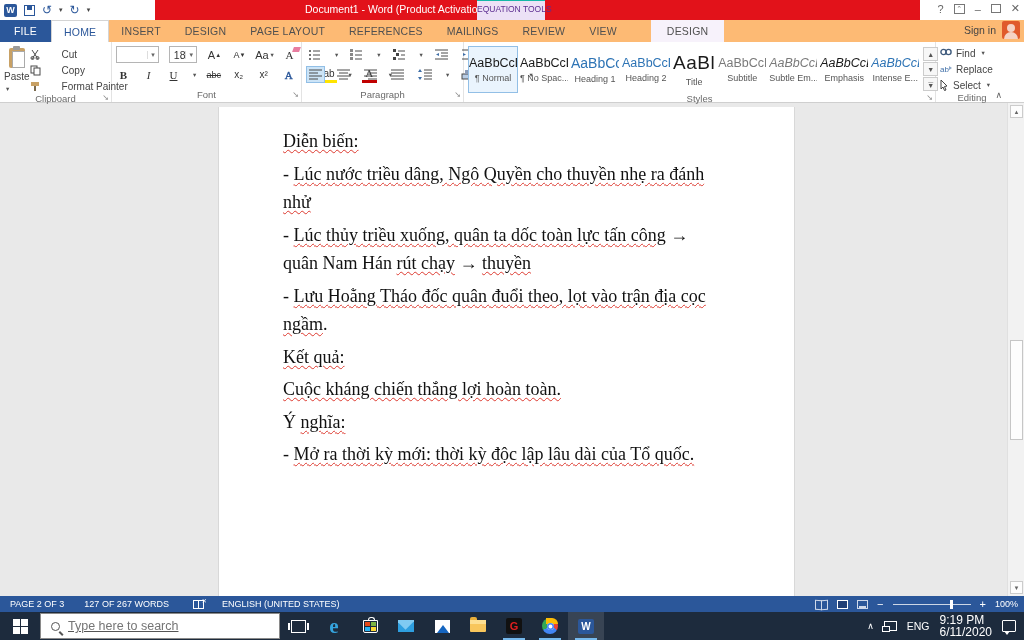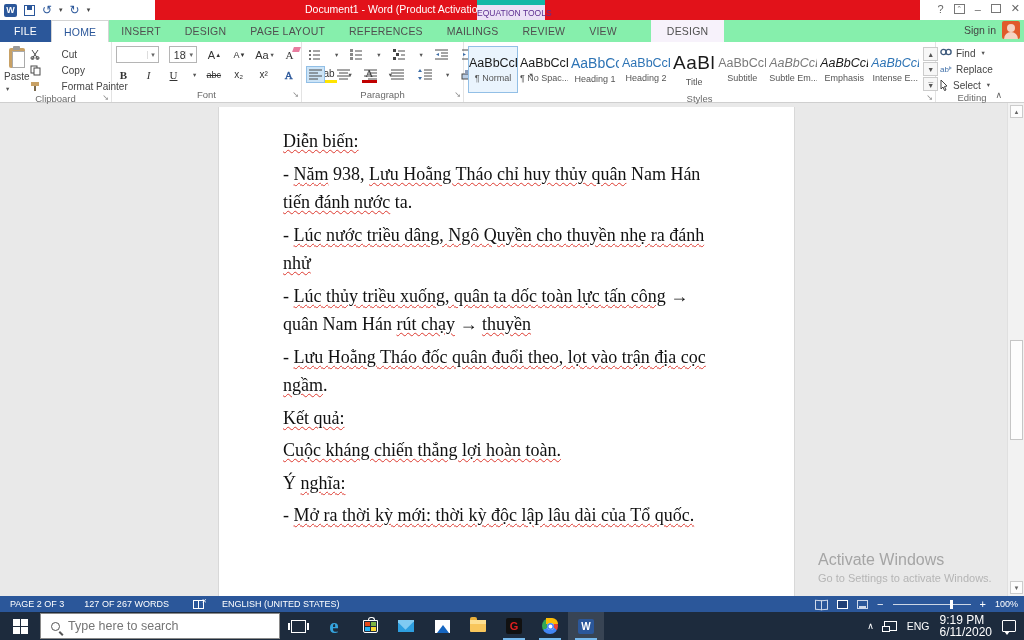--- a/index.html
+++ b/index.html
@@ -9,27 +9,27 @@
   
   .titlebar { position:absolute; left:0; top:0; width:1024px; height:20px; background:#fff; z-index:30; }
   .qat { position:absolute; left:4px; top:1px; display:flex; align-items:center; gap:7px; height:18px; }
   .word-logo { width:13px; height:13px; background:#2b579a; color:#fff; font-size:9px; font-weight:bold; display:flex; align-items:center; justify-content:center; border-radius:2px; }
   .qat-ico { color:#2b579a; font-size:12px; line-height:12px; }
   .save-ico { width:11px; height:11px; border:1px solid #2b579a; position:relative; }
   .save-ico::after { content:""; position:absolute; left:2px; top:0; width:5px; height:4px; background:#2b579a; }
   .qat-dd { font-size:7px; color:#444; }
   .title-band { position:absolute; left:155px; top:0; width:765px; height:20px; background:#e2121a; }
   .title-text { position:absolute; left:150px; top:3px; color:#fff; font-size:10.5px; white-space:nowrap; }
-  .eqtools { position:absolute; left:322px; top:0; width:68px; height:20px; background:#ece1f6; border-top:5px solid #14b8a6; color:#5d2f91; font-size:8.5px; text-align:center; line-height:16px; white-space:nowrap; }
+  .eqtools { position:absolute; left:322px; top:0; width:68px; height:20px; background:#ece1f6; border-top:1px solid #14b8a6; color:#5d2f91; font-size:8.5px; text-align:center; line-height:16px; white-space:nowrap; }
   .win-controls { position:absolute; right:4px; top:2px; display:flex; gap:10px; align-items:center; color:#666; font-size:11px; }
   .wc-box { width:10px; height:9px; border:1px solid #777; display:inline-block; }
   .wc-rdo { width:11px; height:10px; border:1px solid #777; font-size:7px; line-height:8px; text-align:center; color:#777; }
 
   
-  .tabrow { position:absolute; left:0; top:20px; width:1024px; height:22px; background:#86efac; z-index:29; }
+  .tabrow { position:absolute; left:0; top:20px; width:1024px; height:22px; background:#fdba74; z-index:29; }
   .tabs { display:flex; height:22px; align-items:stretch; }
   .tab { padding:0 12px; font-size:10.5px; color:#505050; display:flex; align-items:center; letter-spacing:.2px; }
   .tab.file { background:#2b579a; color:#fff; padding:0 14px; }
   .tab.active { background:#fff; color:#2b579a; border:1px solid #d4d4d4; border-bottom:none; }
   .tab.contextual { background:#f7f2fb; padding:0 16px; margin-left:22px; }
   .signin { position:absolute; right:28px; top:4px; font-size:10.5px; color:#444; }
   .avatar { position:absolute; right:4px; top:1px; width:18px; height:18px; background:#e05a2b; border-radius:2px; overflow:hidden; }
   .avatar::before { content:""; position:absolute; left:5px; top:3px; width:8px; height:8px; border-radius:50%; background:#f5d3c4; }
   .avatar::after { content:""; position:absolute; left:2px; top:11px; width:14px; height:8px; border-radius:7px 7px 0 0; background:#f5d3c4; }
 
@@ -133,21 +133,21 @@
   .zoom-sign { font-size:11px; line-height:9px; }
 
   
   .taskbar { position:absolute; left:0; top:612px; width:1024px; height:28px; background:#1d2b3d; display:flex; align-items:center; z-index:31; }
   .start { width:40px; height:28px; display:flex; align-items:center; justify-content:center; }
   .winlogo { display:grid; grid-template-columns:7px 7px; grid-template-rows:7px 7px; gap:1px; }
   .winlogo span { background:transparent; border:0; width:7px; height:7px; background:#fff; }
   .tb-search { width:240px; height:26px; background:#fff; border:1px solid #8a8a8a; display:flex; align-items:center; gap:8px; padding-left:10px; }
   .mag { width:9px; height:9px; border:1.5px solid #555; border-radius:50%; position:relative; flex:none; }
   .mag::after { content:""; position:absolute; left:8px; top:8px; width:5px; height:1.5px; background:#555; transform:rotate(45deg); transform-origin:0 0; }
-  .tb-search input { border:none; outline:none; font-size:12.5px; color:#555; width:190px; font-family:"Liberation Sans", sans-serif; background:transparent; }
+  .tb-search input { border:none; outline:none; font-size:12.5px; color:#555; width:190px; font-family:"Liberation Sans", sans-serif; background:transparent;text-decoration:underline; }
   .tb-icons { display:flex; align-items:center; }
   .tb-ico { width:36px; height:28px; display:flex; align-items:center; justify-content:center; position:relative; }
   .tb-ico.running::after { content:""; position:absolute; left:7px; bottom:0; width:22px; height:2px; background:#76b9ed; }
   .tb-ico.focused { background:rgba(255,255,255,.12); }
   .taskview { width:15px; height:13px; border:1px solid #fff; position:relative; }
   .taskview::before { content:""; position:absolute; left:-4px; top:2px; width:2px; height:7px; background:#fff; }
   .taskview::after { content:""; position:absolute; right:-4px; top:2px; width:2px; height:7px; background:#fff; }
   .edge-e { color:#35a3dd; font-size:21px; font-weight:bold; font-family:"Liberation Serif", serif; }
   .store-bag { width:15px; height:13px; border:1px solid #fff; border-radius:0 0 2px 2px; position:relative; display:grid; grid-template-columns:5px 5px; grid-template-rows:4px 4px; gap:1px; align-content:center; justify-content:center; }
   .store-bag::before { content:""; position:absolute; left:4px; top:-4px; width:5px; height:3px; border:1px solid #fff; border-bottom:none; border-radius:3px 3px 0 0; }
@@ -495,33 +495,28 @@
     </div>
     <div class="grp-label"><span>Editing</span></div>
     <span class="collapse-arrow">∧</span>
   </div>
 </div>
 
 <div class="canvas">
   <div class="page">
     <div class="doc-text">
         <p><span class="sq">Diễn biến:</span></p>
-        <p><span>- </span><span class="sq">Năm</span><span> 938, </span><span class="sq">Lưu Hoằng Tháo chỉ huy thủy quân</span><span> Nam Hán </span><span class="sq">tiến đánh nước</span><span> ta.</span></p>
         <p><span>- </span><span class="sq">Lúc nước triều dâng, Ngô Quyền cho thuyền nhẹ ra đánh nhử</span></p>
         <p><span>- </span><span class="sq">Lúc thủy triều xuống, quân ta dốc toàn lực tấn công</span><span> → quân Nam Hán </span><span class="sq">rút chạy</span><span> → </span><span class="sq">thuyền</span></p>
         <p><span>- </span><span class="sq">Lưu Hoằng Tháo đốc quân đuổi theo, lọt vào trận địa cọc ngầm</span><span>.</span></p>
         <p><span class="sq">Kết quả:</span></p>
         <p><span class="sq">Cuộc kháng chiến thắng lợi hoàn toàn.</span></p>
         <p><span>Ý </span><span class="sq">nghĩa:</span></p>
         <p><span>- </span><span class="sq">Mở ra thời kỳ mới: thời kỳ độc lập lâu dài của Tổ quốc.</span></p>
       </div>
-  </div>
-  <div class="watermark">
-    <div class="wm1">Activate Windows</div>
-    <div class="wm2">Go to Settings to activate Windows.</div>
   </div>
   <div class="vscroll">
     <span class="vs-btn vs-up">▲</span>
     <span class="vs-thumb"></span>
     <span class="vs-btn vs-down">▼</span>
   </div>
 </div>
 
 <div class="statusbar">
   <span class="sb-item">PAGE 2 OF 3</span>

